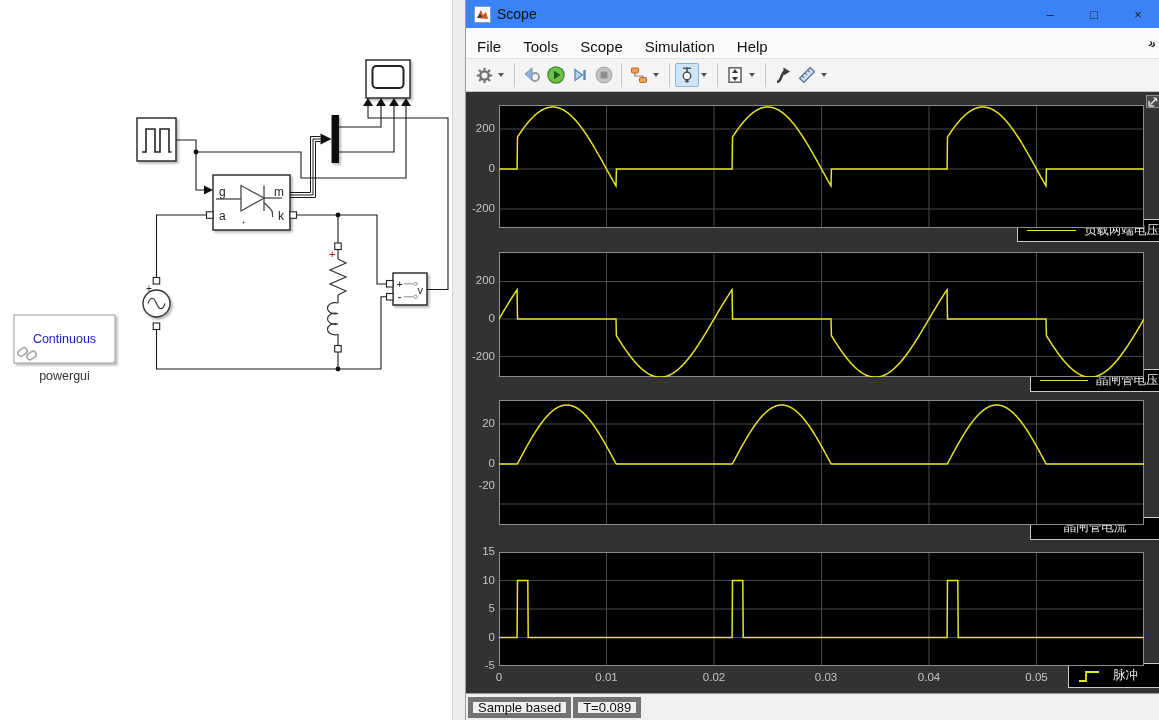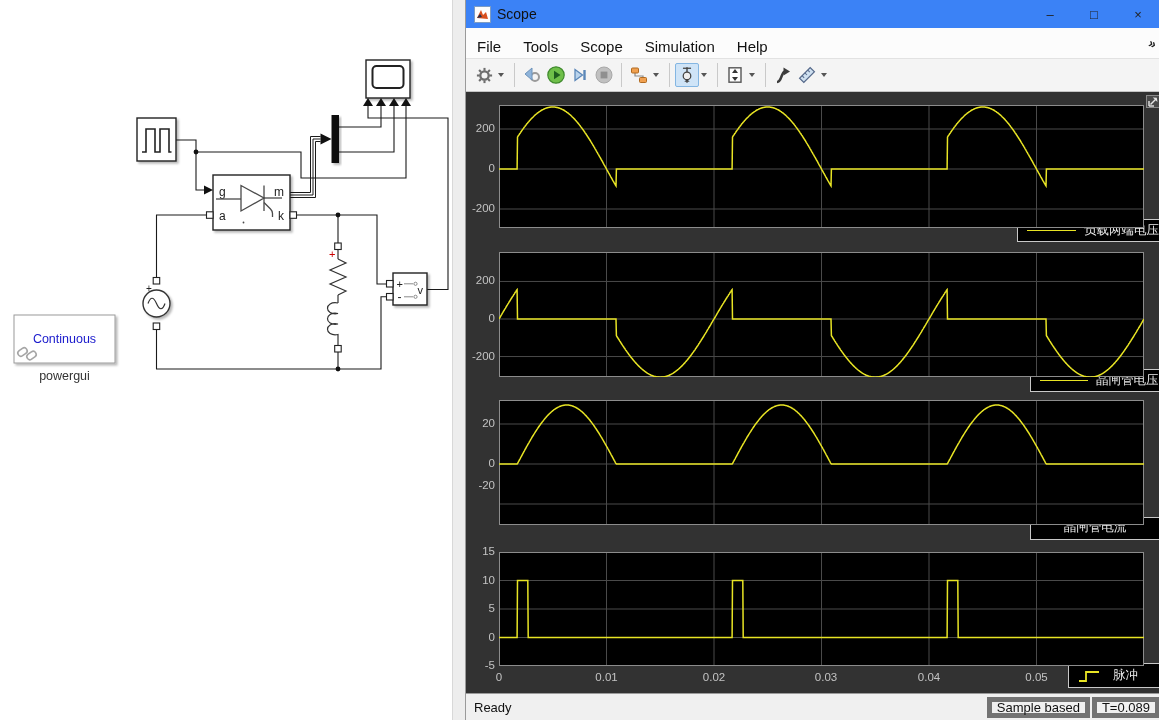--- a/index.html
+++ b/index.html
@@ -396,18 +396,17 @@
         <div class="ytick" style="top: 567px;">-5</div>
         <div class="xtick" style="left: 11px; top: 579px;">0</div>
         <div class="xtick" style="left: 118.5px; top: 579px;">0.01</div>
         <div class="xtick" style="left: 226px; top: 579px;">0.02</div>
         <div class="xtick" style="left: 338px; top: 579px;">0.03</div>
         <div class="xtick" style="left: 441px; top: 579px;">0.04</div>
         <div class="xtick" style="left: 548.5px; top: 579px;">0.05</div>
       </div>
 
     <div id="statusbar">
-      <span id="status-left">Ready</span>
       <span class="status-cell">Sample based</span>
       <span class="status-cell">T=0.089</span>
     </div>
   </div>
 </div>
 
 </body></html>

